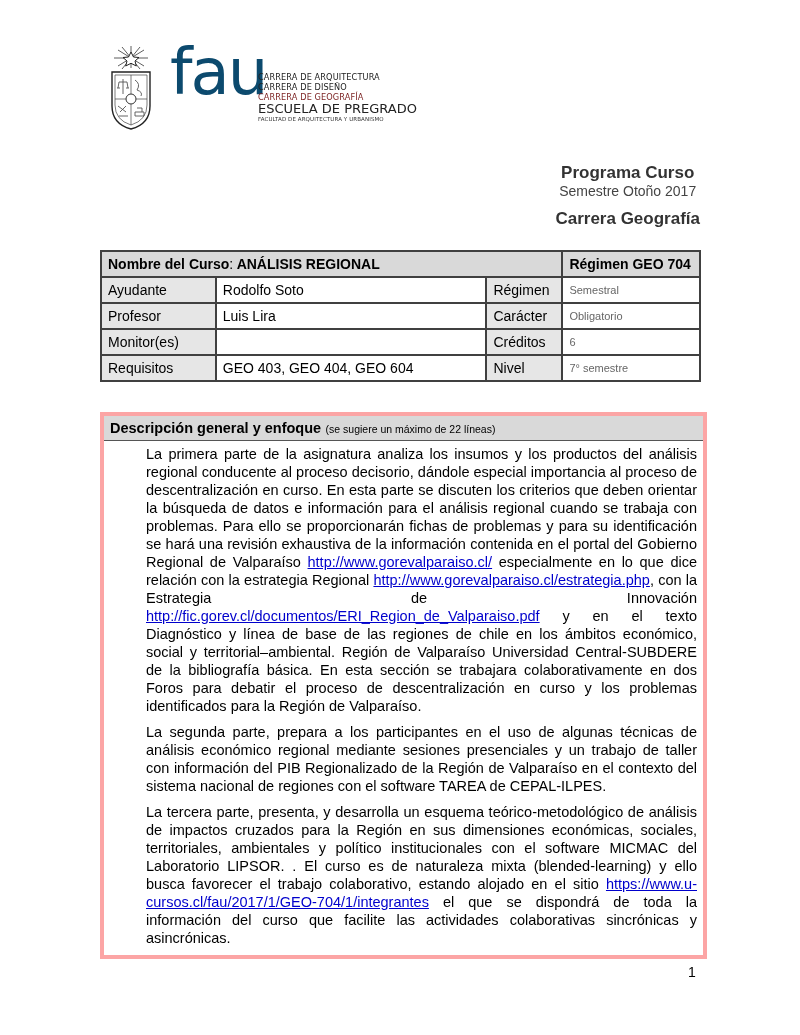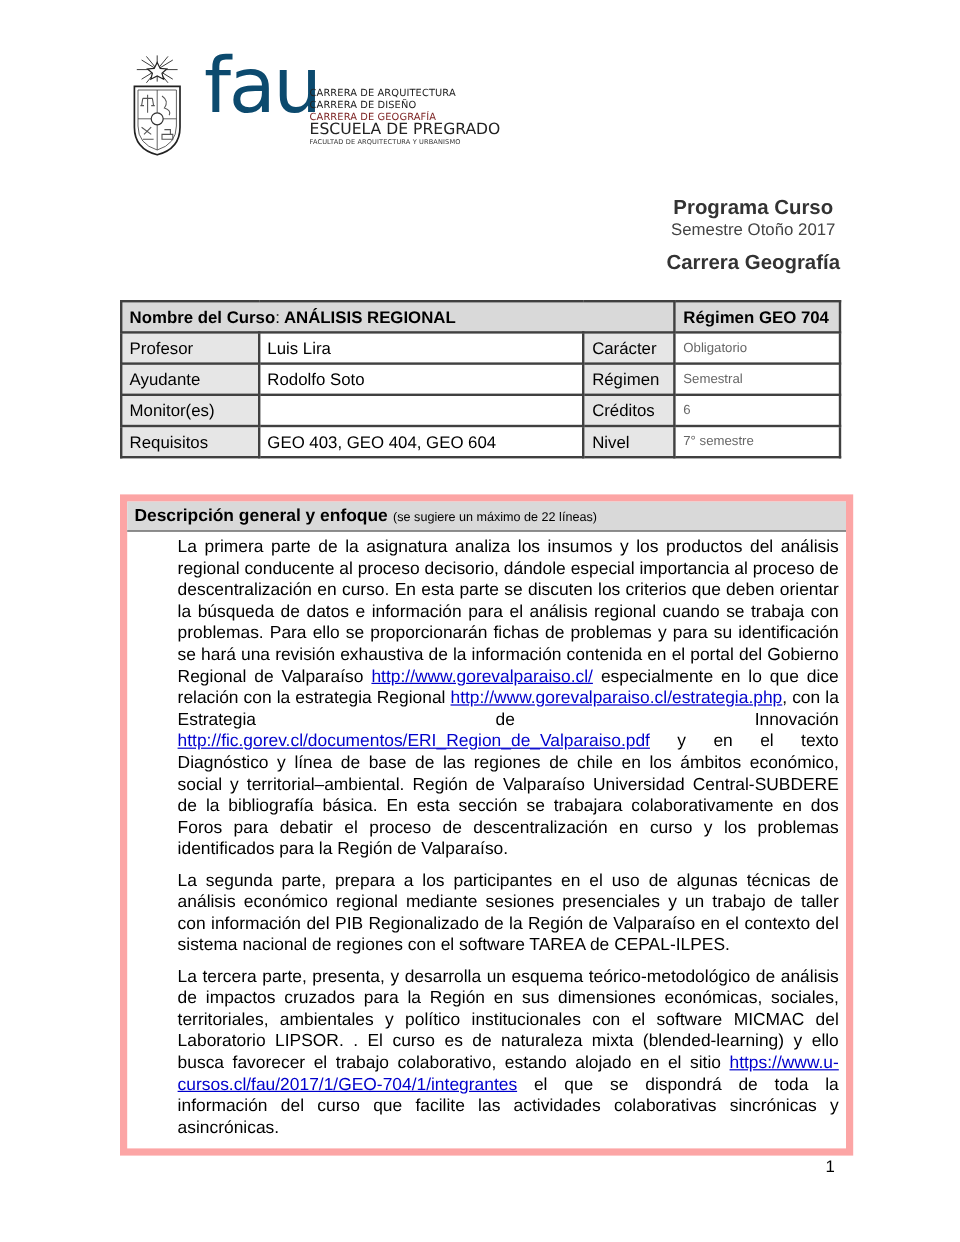--- a/index.html
+++ b/index.html
@@ -24,21 +24,21 @@
   
   table.info { position: absolute; left: 100px; top: 250px; width: 601px; border-collapse: collapse;
                font-size: 14px; }
   table.info td { border: 2px solid #404040; height: 24px; padding: 0 6px; vertical-align: middle; }
   table.info .head { background: #d9d9d9; font-weight: bold; font-size: 14px; }
   table.info .lbl { background: #e6e6e6; }
   table.info .val { background: #fff; }
   table.info .small { font-size: 11px; color: #666; }
 
   
-  .desc { position: absolute; left: 100px; top: 412px; width: 599px; border: 6px solid #fca5a5; }
+  .desc { position: absolute; left: 100px; top: 412px; width: 599px; border: 4px solid #fca5a5; }
   .desc .dhead { background: #d9d9d9; border-bottom: 1px solid #555; padding: 2px 6px; height: 20px; line-height: 20px; }
   .desc .dhead .main { font-weight: bold; font-size: 14.5px; }
   .desc .dhead .sub { font-size: 10.5px; }
   .desc .body { padding: 4px 6px 6px 6px; font-size: 14.5px; line-height: 18px; text-align: justify; margin-left: 36px; }
   .desc .body p { margin: 0 0 8px 0; }
   .desc .body p:last-child { margin-bottom: 2px; }
   a.link { color: #0000cc; text-decoration: underline; }
 
   .pagenum { position: absolute; left: 688px; top: 964px; font-size: 14px; }
 </style>
@@ -100,30 +100,30 @@
       <td class="head" colspan="3">
         <span>Nombre del Curso</span><span style="font-weight:normal">:</span>
         <span>ANÁLISIS REGIONAL</span>
       </td>
       <td class="head">
         <span>Régimen</span>
         <span>GEO 704</span>
       </td>
     </tr>
     <tr>
+      <td class="lbl">Ayudante</td>
+      <td class="val">Rodolfo Soto</td>
+      <td class="lbl">Régimen</td>
+      <td class="val small">Semestral</td>
+    </tr>
+    <tr>
       <td class="lbl">Profesor</td>
       <td class="val">Luis Lira</td>
       <td class="lbl">Carácter</td>
       <td class="val small">Obligatorio</td>
-    </tr>
-    <tr>
-      <td class="lbl">Ayudante</td>
-      <td class="val">Rodolfo Soto</td>
-      <td class="lbl">Régimen</td>
-      <td class="val small">Semestral</td>
     </tr>
     <tr>
       <td class="lbl">Monitor(es)</td>
       <td class="val"></td>
       <td class="lbl">Créditos</td>
       <td class="val small">6</td>
     </tr>
     <tr>
       <td class="lbl">Requisitos</td>
       <td class="val">GEO 403, GEO 404, GEO 604</td>

